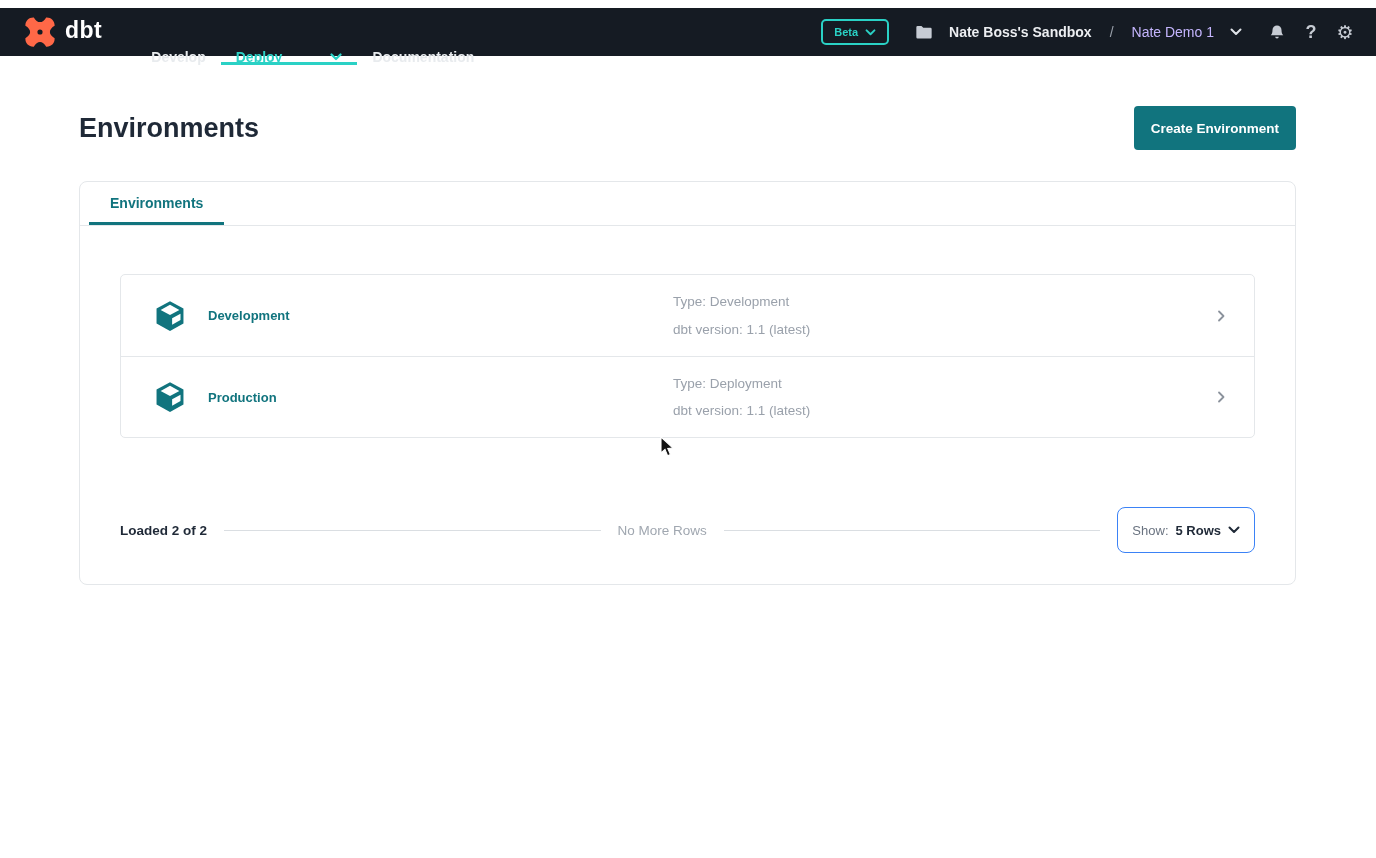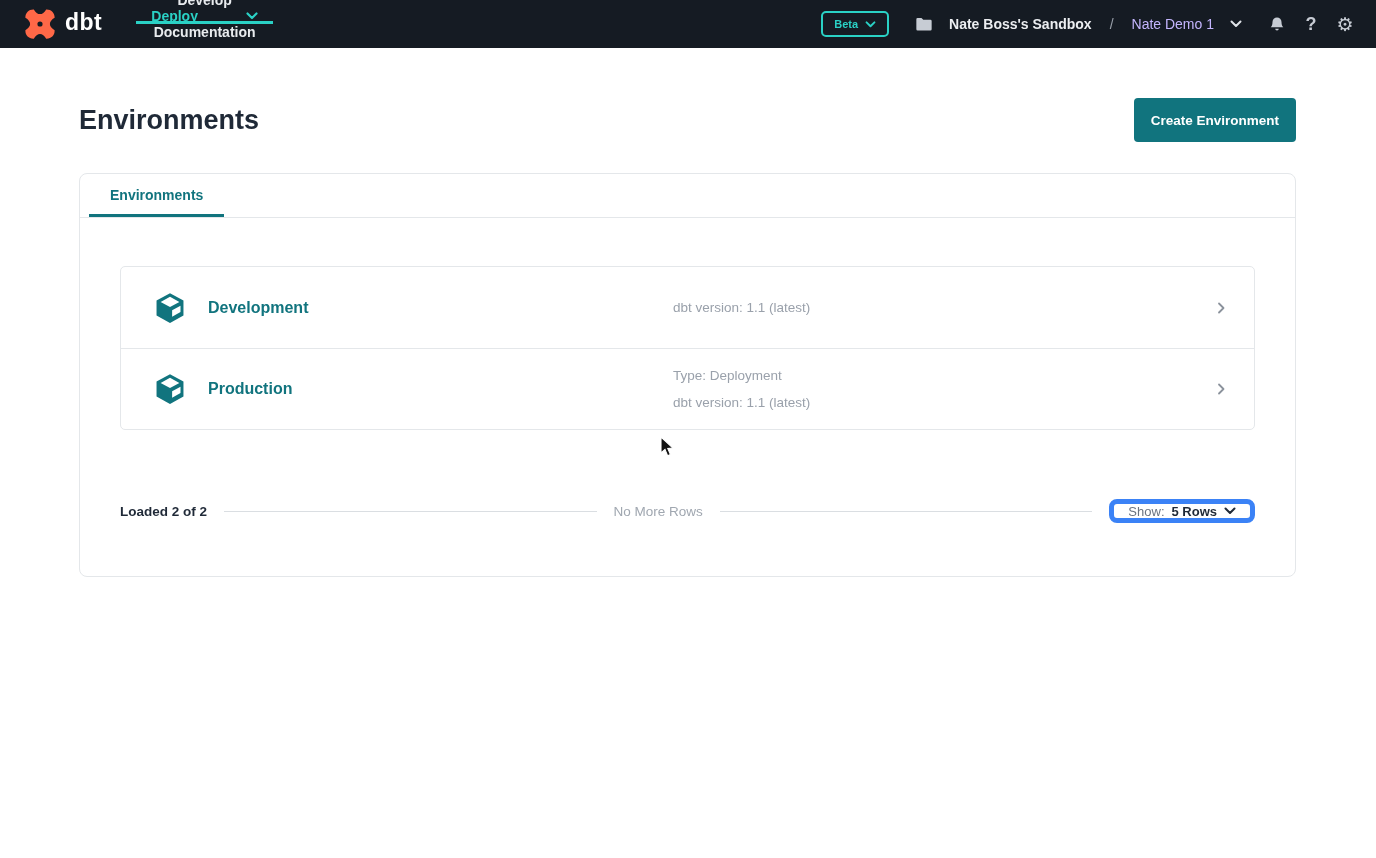--- a/index.html
+++ b/index.html
@@ -11,24 +11,24 @@
     --text-gray:#9aa1ab;
     --border:#e4e7ea;
   }
   *{margin:0;padding:0;box-sizing:border-box;}
   html,body{width:1376px;height:858px;background:#ffffff;
     font-family:"Liberation Sans","DejaVu Sans",sans-serif;overflow:hidden;}
   body{position:relative;}
 
   
   .navbar{height:48px;background:var(--navbar-bg);display:flex;align-items:center;
-    padding:0 20px 0 22px;position:relative;}
+    padding:0 20px 0 22px;position:relative;margin-top:8px;}
   .brand{display:flex;align-items:center;gap:7px;}
   .brand-name{color:#ffffff;font-size:23px;font-weight:700;letter-spacing:.5px;line-height:1;padding-bottom:3px;}
-  .nav-links{display:flex;align-items:center;height:65px;margin-left:34px;flex-direction:column;}
+  .nav-links{display:flex;align-items:flex-end;height:65px;margin-left:34px;}
   .nav-link{display:flex;align-items:center;gap:7px;padding:0 15px;color:#e8ebee;
     font-size:14px;font-weight:700;cursor:pointer;position:relative;}
   .nav-link.active{color:var(--cyan);gap:48px;}
   .nav-link.active::after{content:"";position:absolute;left:0;right:0;bottom:0;height:3px;background:var(--cyan);}
   .nav-right{margin-left:auto;display:flex;align-items:center;}
   .beta-badge{display:flex;align-items:center;gap:7px;border:2px solid var(--cyan);
     color:var(--cyan);font-size:11px;font-weight:700;border-radius:5px;padding:5px 11px;cursor:pointer;}
   .acct{display:flex;align-items:center;gap:16px;margin-left:26px;cursor:pointer;}
   .acct-name{color:#eceef1;font-size:14px;font-weight:700;}
   .acct-sep{color:#9aa1ab;font-size:14px;margin:0 2px;}
@@ -52,31 +52,31 @@
   .tabbar{display:flex;border-bottom:1px solid var(--border);padding:0 9px;}
   .tab{padding:13px 21px 11px;font-size:14px;color:#3b4552;cursor:pointer;
     border-bottom:3px solid transparent;}
   .tab.active{color:var(--teal);font-weight:700;border-bottom-color:var(--teal);}
 
   .env-list{margin:48px 40px 0;border:1px solid var(--border);border-radius:5px;}
   .env-row{display:flex;align-items:center;height:81px;padding-left:32px;cursor:pointer;}
   .env-row + .env-row{border-top:1px solid var(--border);}
   .row-left{display:flex;align-items:center;width:520px;}
   .cube{width:34px;height:34px;flex:0 0 34px;margin-right:21px;}
-  .env-name{color:var(--teal);font-size:16px;font-weight:700;}
+  .env-name{color:var(--teal);font-size:13px;font-weight:700;}
   .row-meta{flex:1;display:flex;flex-direction:column;gap:14px;}
   .meta-line{color:var(--text-gray);font-size:13.5px;line-height:1;}
   .row-chevron{margin-right:26px;display:flex;align-items:center;}
 
   
   .pager{display:flex;align-items:center;margin:69px 40px 0;gap:17px;}
   .pager-loaded{font-size:13.5px;font-weight:600;color:var(--text-dark);white-space:nowrap;}
   .pager-line{flex:1;height:1px;background:#dadee2;}
   .pager-nomore{font-size:13.5px;color:#a0a7b0;white-space:nowrap;}
-  .show-btn{display:flex;align-items:center;gap:7px;height:24px;border:5px solid #3b82f6;
+  .show-btn{display:flex;align-items:center;gap:7px;height:46px;border:1px solid #3b82f6;
     border-radius:8px;background:#fff;padding:0 14px;cursor:pointer;white-space:nowrap;
     font-family:"Liberation Sans",sans-serif;}
   .show-label{font-size:13px;color:#6a7380;}
   .show-value{font-size:13px;font-weight:700;color:var(--text-dark);}
 
   .cursor{position:absolute;left:660px;top:436px;pointer-events:none;z-index:50;}
 </style>
 </head>
 <body>
 
@@ -148,20 +148,21 @@
     <div class="env-row">
       <div class="row-left">
         <svg class="cube" viewBox="0 0 24 24">
           <path fill="#11747e" d="M12 1.5 L21.5 6.75 L21.5 17.25 L12 22.5 L2.5 17.25 L2.5 6.75 Z"></path>
           <path fill="#ffffff" d="M12 4.1 L18.6 7.7 L12 11.3 L5.4 7.7 Z"></path>
           <path fill="#ffffff" d="M13.5 13.6 L19.4 10.4 L19.4 14.8 L13.5 18.1 Z"></path>
         </svg>
         <span class="env-name">Development</span>
       </div>
       <div class="row-meta">
+        <span class="meta-line">Type: Development</span>
         <span class="meta-line">dbt version: 1.1 (latest)</span>
       </div>
       <span class="row-chevron">
         <svg width="14" height="14" viewBox="0 0 14 14">
           <path d="M5 2.5 L9.5 7 L5 11.5" fill="none" stroke="#8b929c" stroke-width="1.8" stroke-linecap="round" stroke-linejoin="round"></path>
         </svg>
       </span>
     </div>
 
     <div class="env-row">

